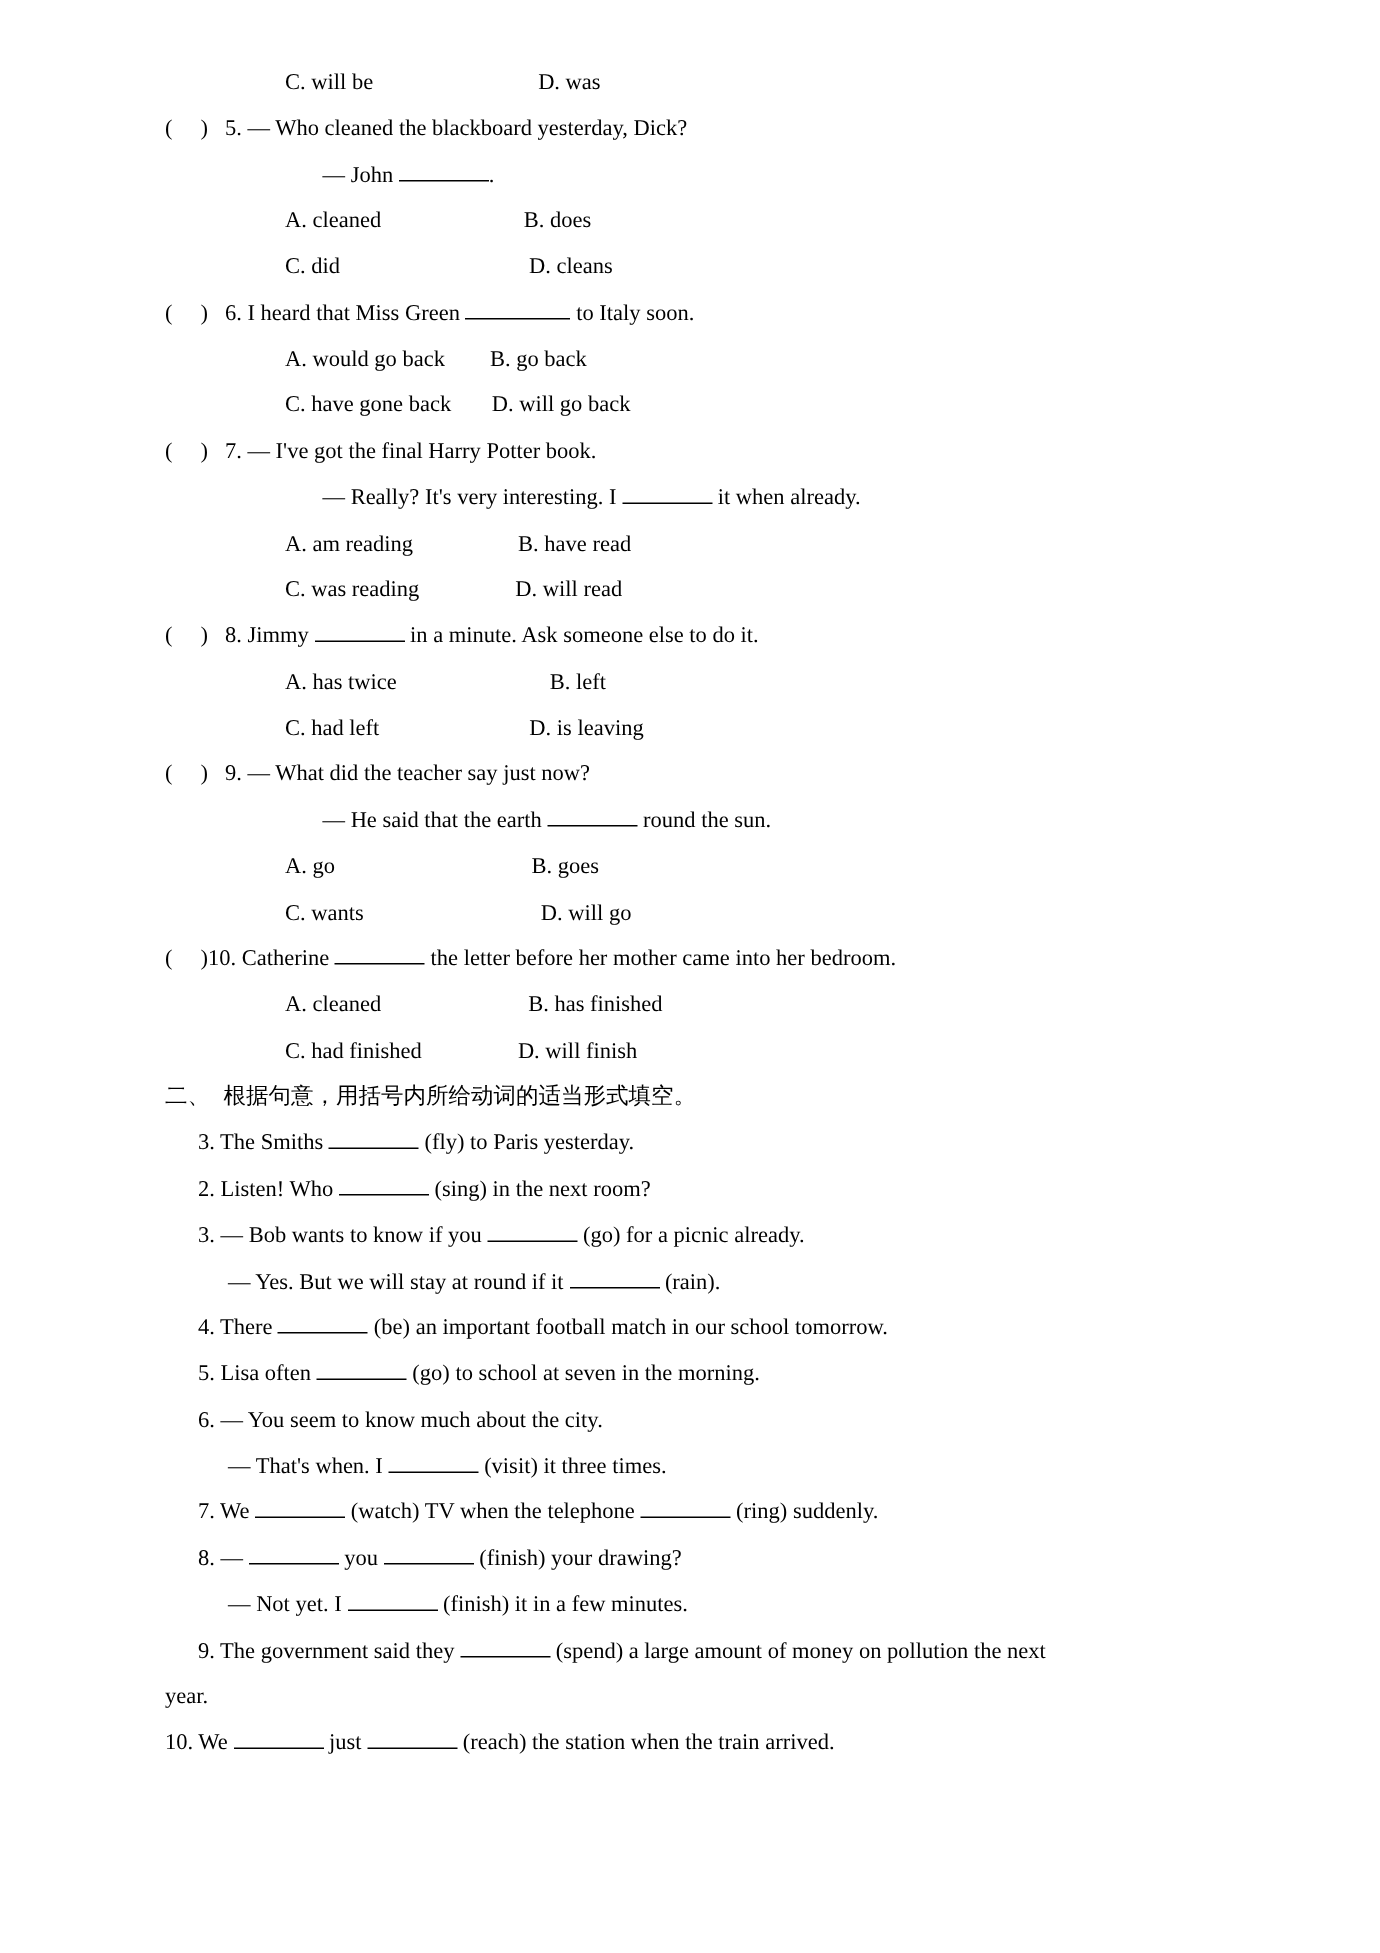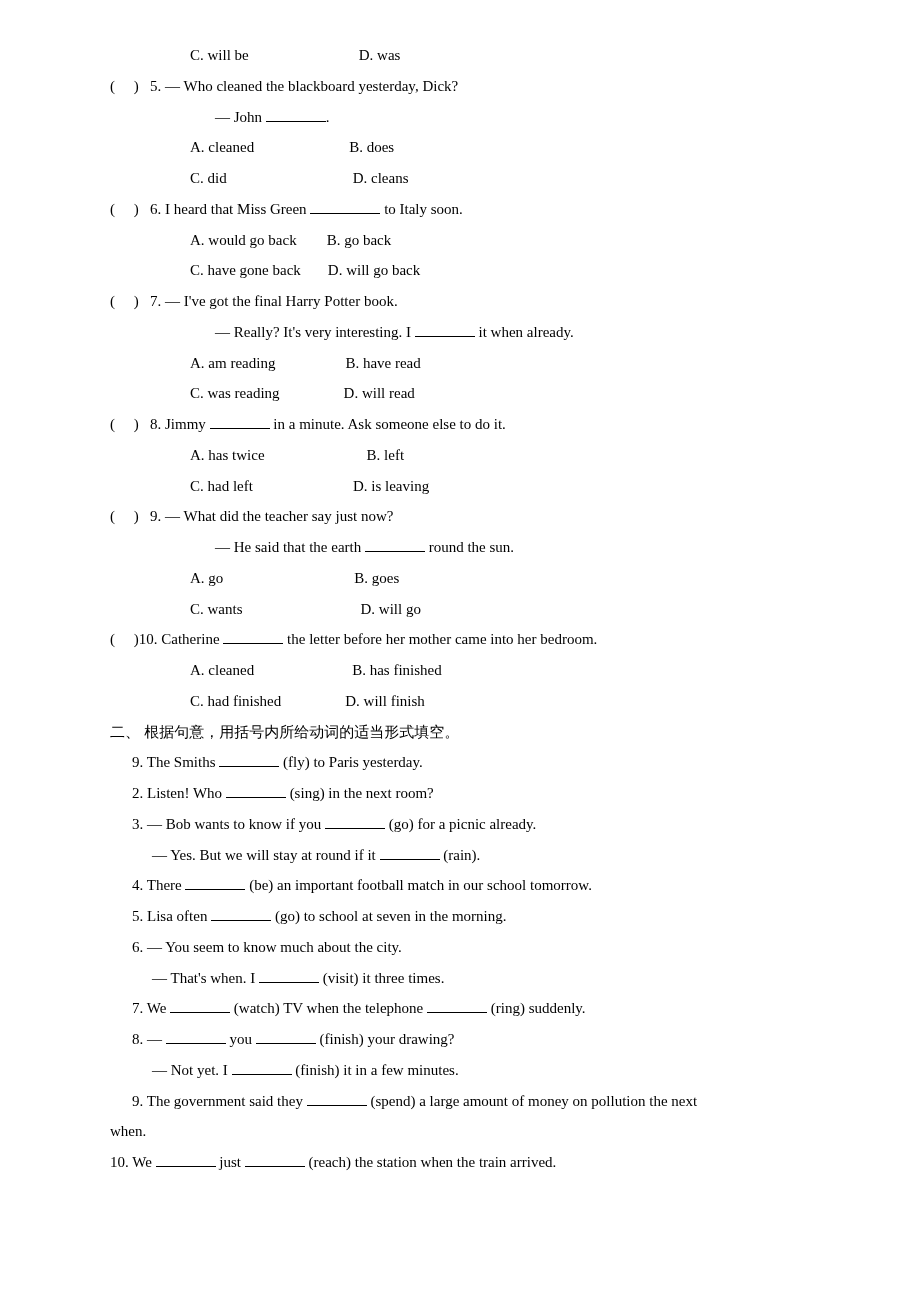--- a/index.html
+++ b/index.html
@@ -21,21 +21,21 @@
     white-space: pre;
   }
   .blank {
     display: inline-block;
     border-bottom: 1px solid #000;
     height: 0.95em;
     vertical-align: baseline;
   }
   .w60 { width: 60px; }
   .w70 { width: 70px; }
-  .cn { font-family: Liberation Sans, sans-serif; }
+  .cn { font-family: Liberation Mono, monospace; }
 </style>
 </head>
 <body>
 
 <div class="line"><span style="display:inline-block;width:80px;"></span><span>C. will be</span><span style="display:inline-block;width:110px;"></span><span>D. was</span></div>
 
 <div class="line">(     )   5. — Who cleaned the blackboard yesterday, Dick?</div>
 <div class="line"><span style="display:inline-block;width:105px;"></span><span>— John </span><span class="blank w60"></span><span>.</span></div>
 <div class="line"><span style="display:inline-block;width:80px;"></span><span>A. cleaned</span><span style="display:inline-block;width:95px;"></span><span>B. does</span></div>
 <div class="line"><span style="display:inline-block;width:80px;"></span><span>C. did</span><span style="display:inline-block;width:126px;"></span><span>D. cleans</span></div>
@@ -57,35 +57,35 @@
 <div class="line"><span style="display:inline-block;width:105px;"></span><span>— He said that the earth </span><span class="blank w60"></span><span> round the sun.</span></div>
 <div class="line"><span style="display:inline-block;width:80px;"></span><span>A. go</span><span style="display:inline-block;width:131px;"></span><span>B. goes</span></div>
 <div class="line"><span style="display:inline-block;width:80px;"></span><span>C. wants</span><span style="display:inline-block;width:118px;"></span><span>D. will go</span></div>
 
 <div class="line"><span>(     )10. Catherine </span><span class="blank w60"></span><span> the letter before her mother came into her bedroom.</span></div>
 <div class="line"><span style="display:inline-block;width:80px;"></span><span>A. cleaned</span><span style="display:inline-block;width:98px;"></span><span>B. has finished</span></div>
 <div class="line"><span style="display:inline-block;width:80px;"></span><span>C. had finished</span><span style="display:inline-block;width:64px;"></span><span>D. will finish</span></div>
 
 <div class="line cn">二、 根据句意，用括号内所给动词的适当形式填空。</div>
 
-<div class="line"><span style="display:inline-block;width:22px;"></span><span>9. The Smiths </span><span class="blank w60"></span><span> (fly) to Paris yesterday.</span></div>
+<div class="line"><span style="display:inline-block;width:22px;"></span><span>3. The Smiths </span><span class="blank w60"></span><span> (fly) to Paris yesterday.</span></div>
 
 <div class="line"><span style="display:inline-block;width:22px;"></span><span>2. Listen! Who </span><span class="blank w60"></span><span> (sing) in the next room?</span></div>
 
 <div class="line"><span style="display:inline-block;width:22px;"></span><span>3. — Bob wants to know if you </span><span class="blank w60"></span><span> (go) for a picnic already.</span></div>
 <div class="line"><span style="display:inline-block;width:42px;"></span><span>— Yes. But we will stay at round if it </span><span class="blank w60"></span><span> (rain).</span></div>
 
 <div class="line"><span style="display:inline-block;width:22px;"></span><span>4. There </span><span class="blank w60"></span><span> (be) an important football match in our school tomorrow.</span></div>
 
 <div class="line"><span style="display:inline-block;width:22px;"></span><span>5. Lisa often </span><span class="blank w60"></span><span> (go) to school at seven in the morning.</span></div>
 
 <div class="line"><span style="display:inline-block;width:22px;"></span><span>6. — You seem to know much about the city.</span></div>
 <div class="line"><span style="display:inline-block;width:42px;"></span><span>— That's when. I </span><span class="blank w60"></span><span> (visit) it three times.</span></div>
 
 <div class="line"><span style="display:inline-block;width:22px;"></span><span>7. We </span><span class="blank w60"></span><span> (watch) TV when the telephone </span><span class="blank w60"></span><span> (ring) suddenly.</span></div>
 
 <div class="line"><span style="display:inline-block;width:22px;"></span><span>8. — </span><span class="blank w60"></span><span> you </span><span class="blank w60"></span><span> (finish) your drawing?</span></div>
 <div class="line"><span style="display:inline-block;width:42px;"></span><span>— Not yet. I </span><span class="blank w60"></span><span> (finish) it in a few minutes.</span></div>
 
 <div class="line"><span style="display:inline-block;width:22px;"></span><span>9. The government said they </span><span class="blank w60"></span><span> (spend) a large amount of money on pollution the next</span></div>
-<div class="line">when.</div>
+<div class="line">year.</div>
 
 <div class="line"><span>10. We </span><span class="blank w60"></span><span> just </span><span class="blank w60"></span><span> (reach) the station when the train arrived.</span></div>
 
 </body></html>

